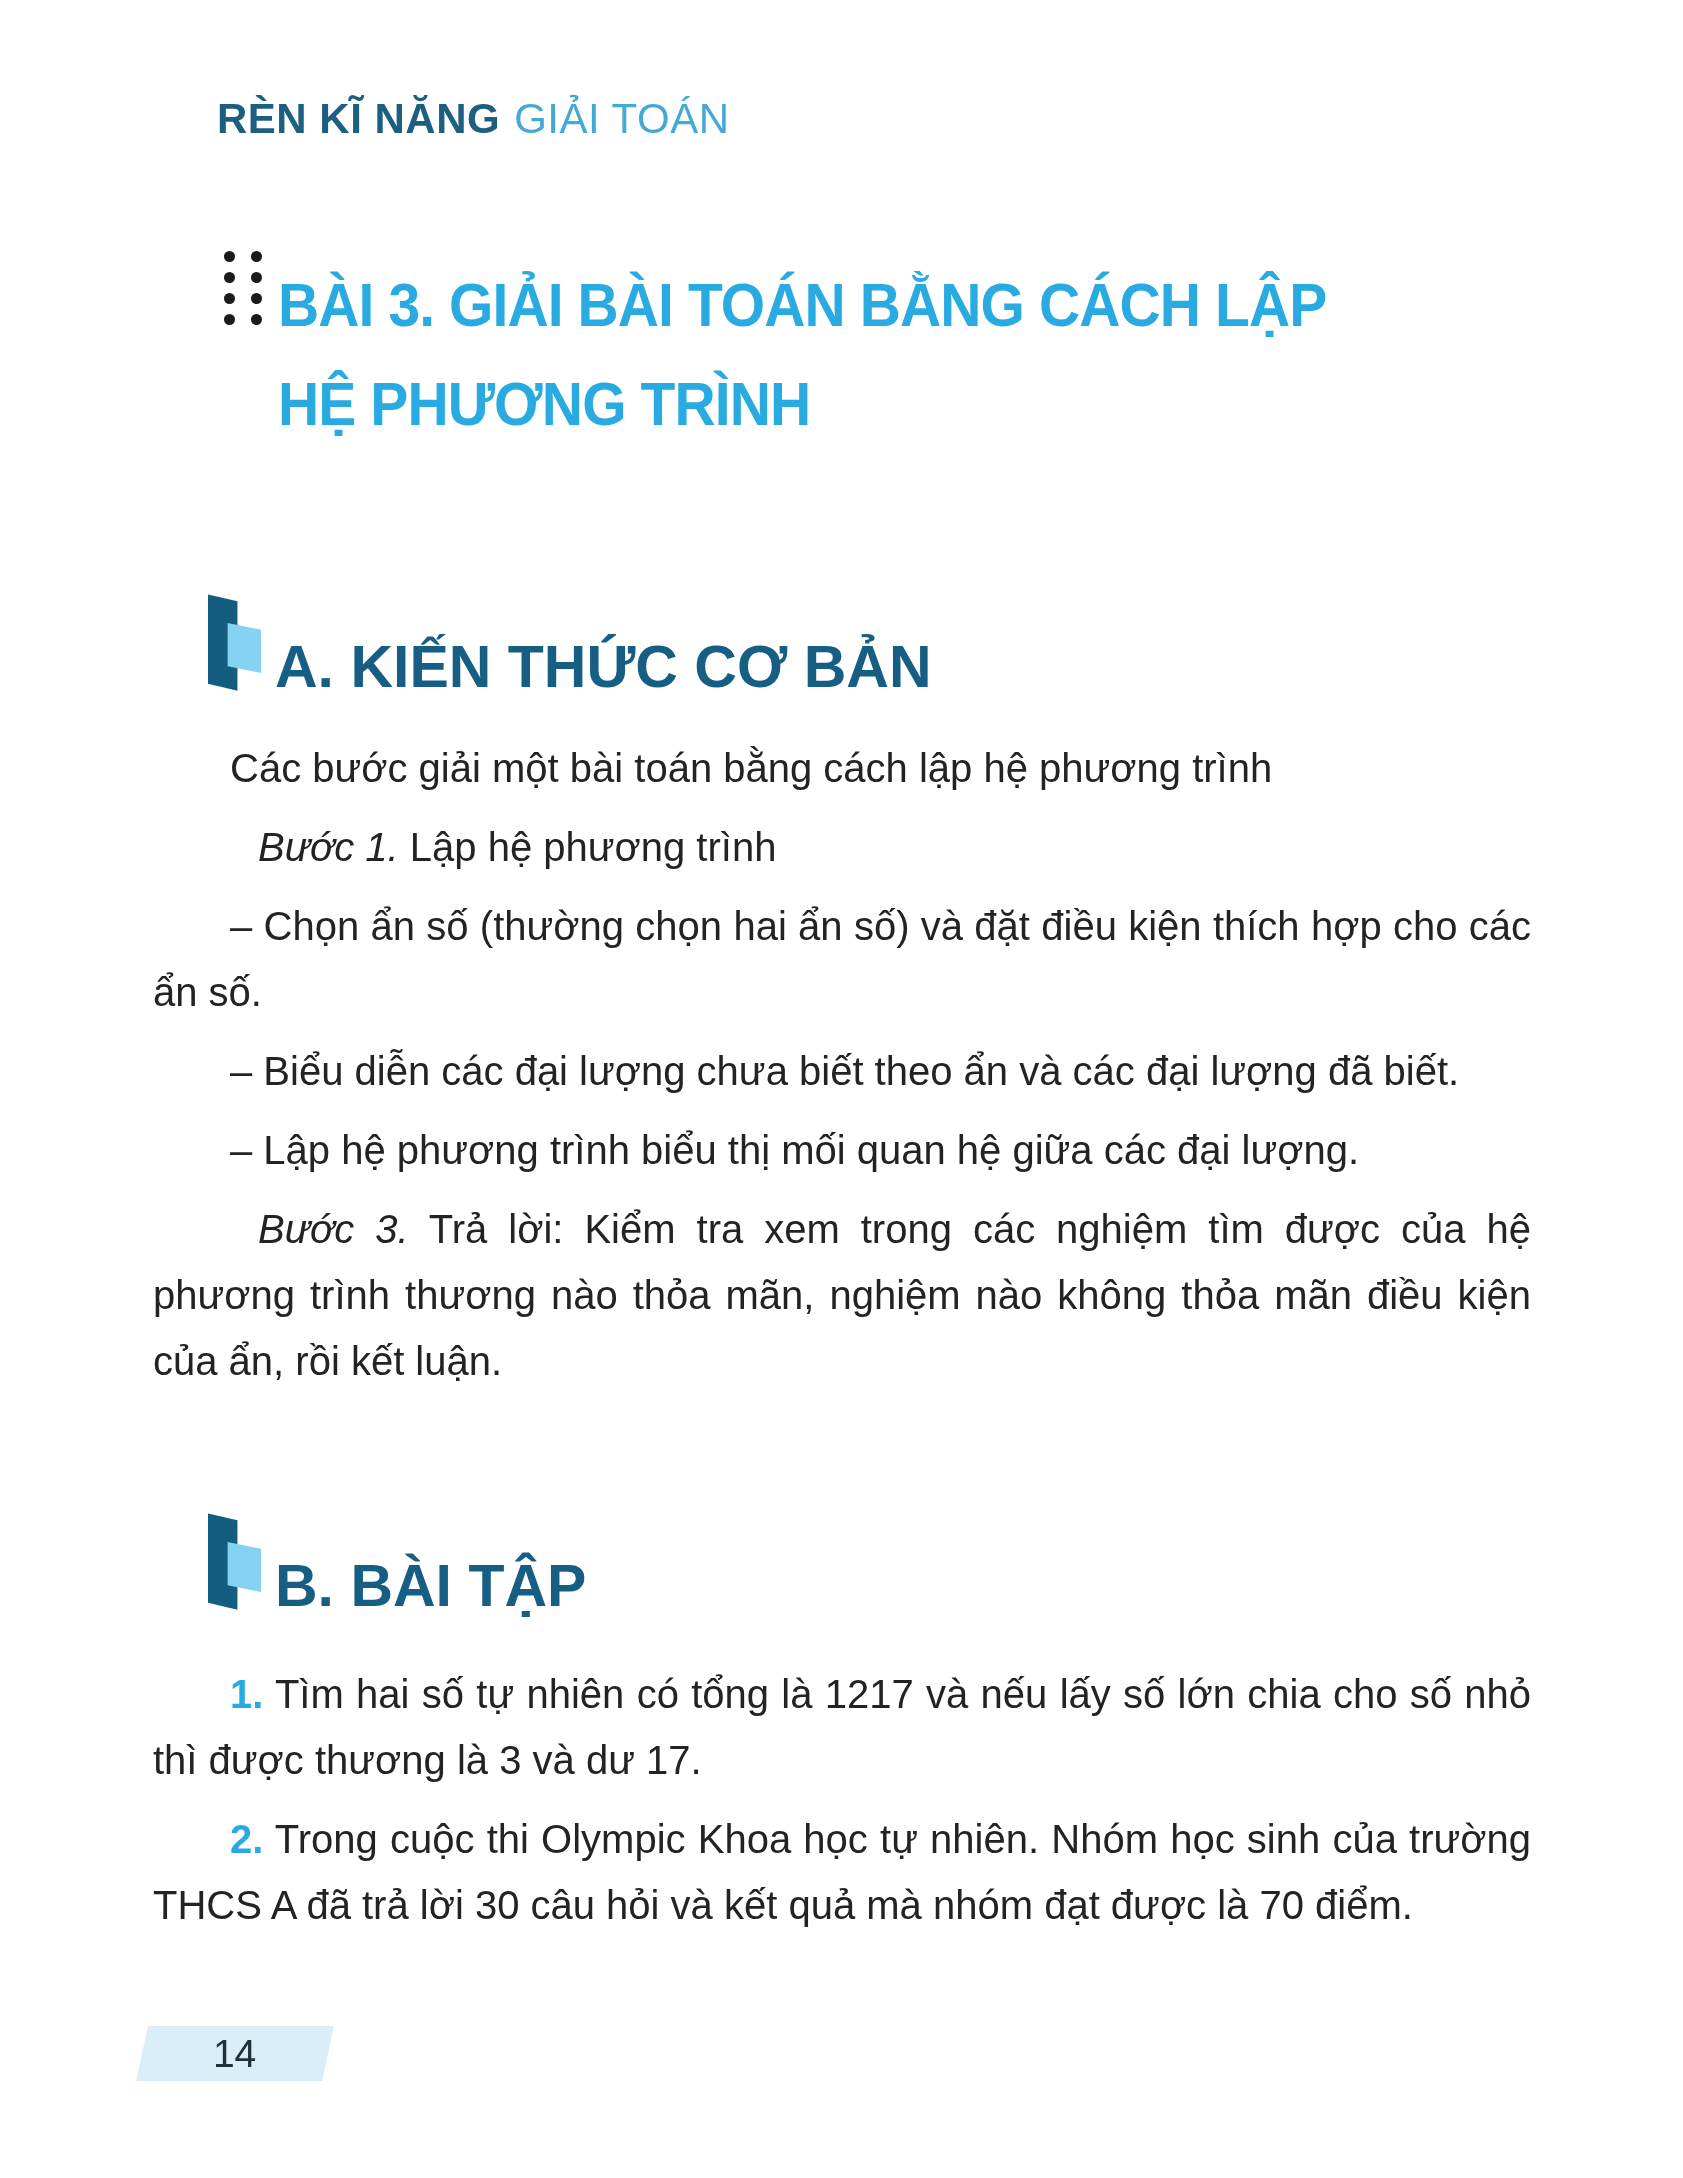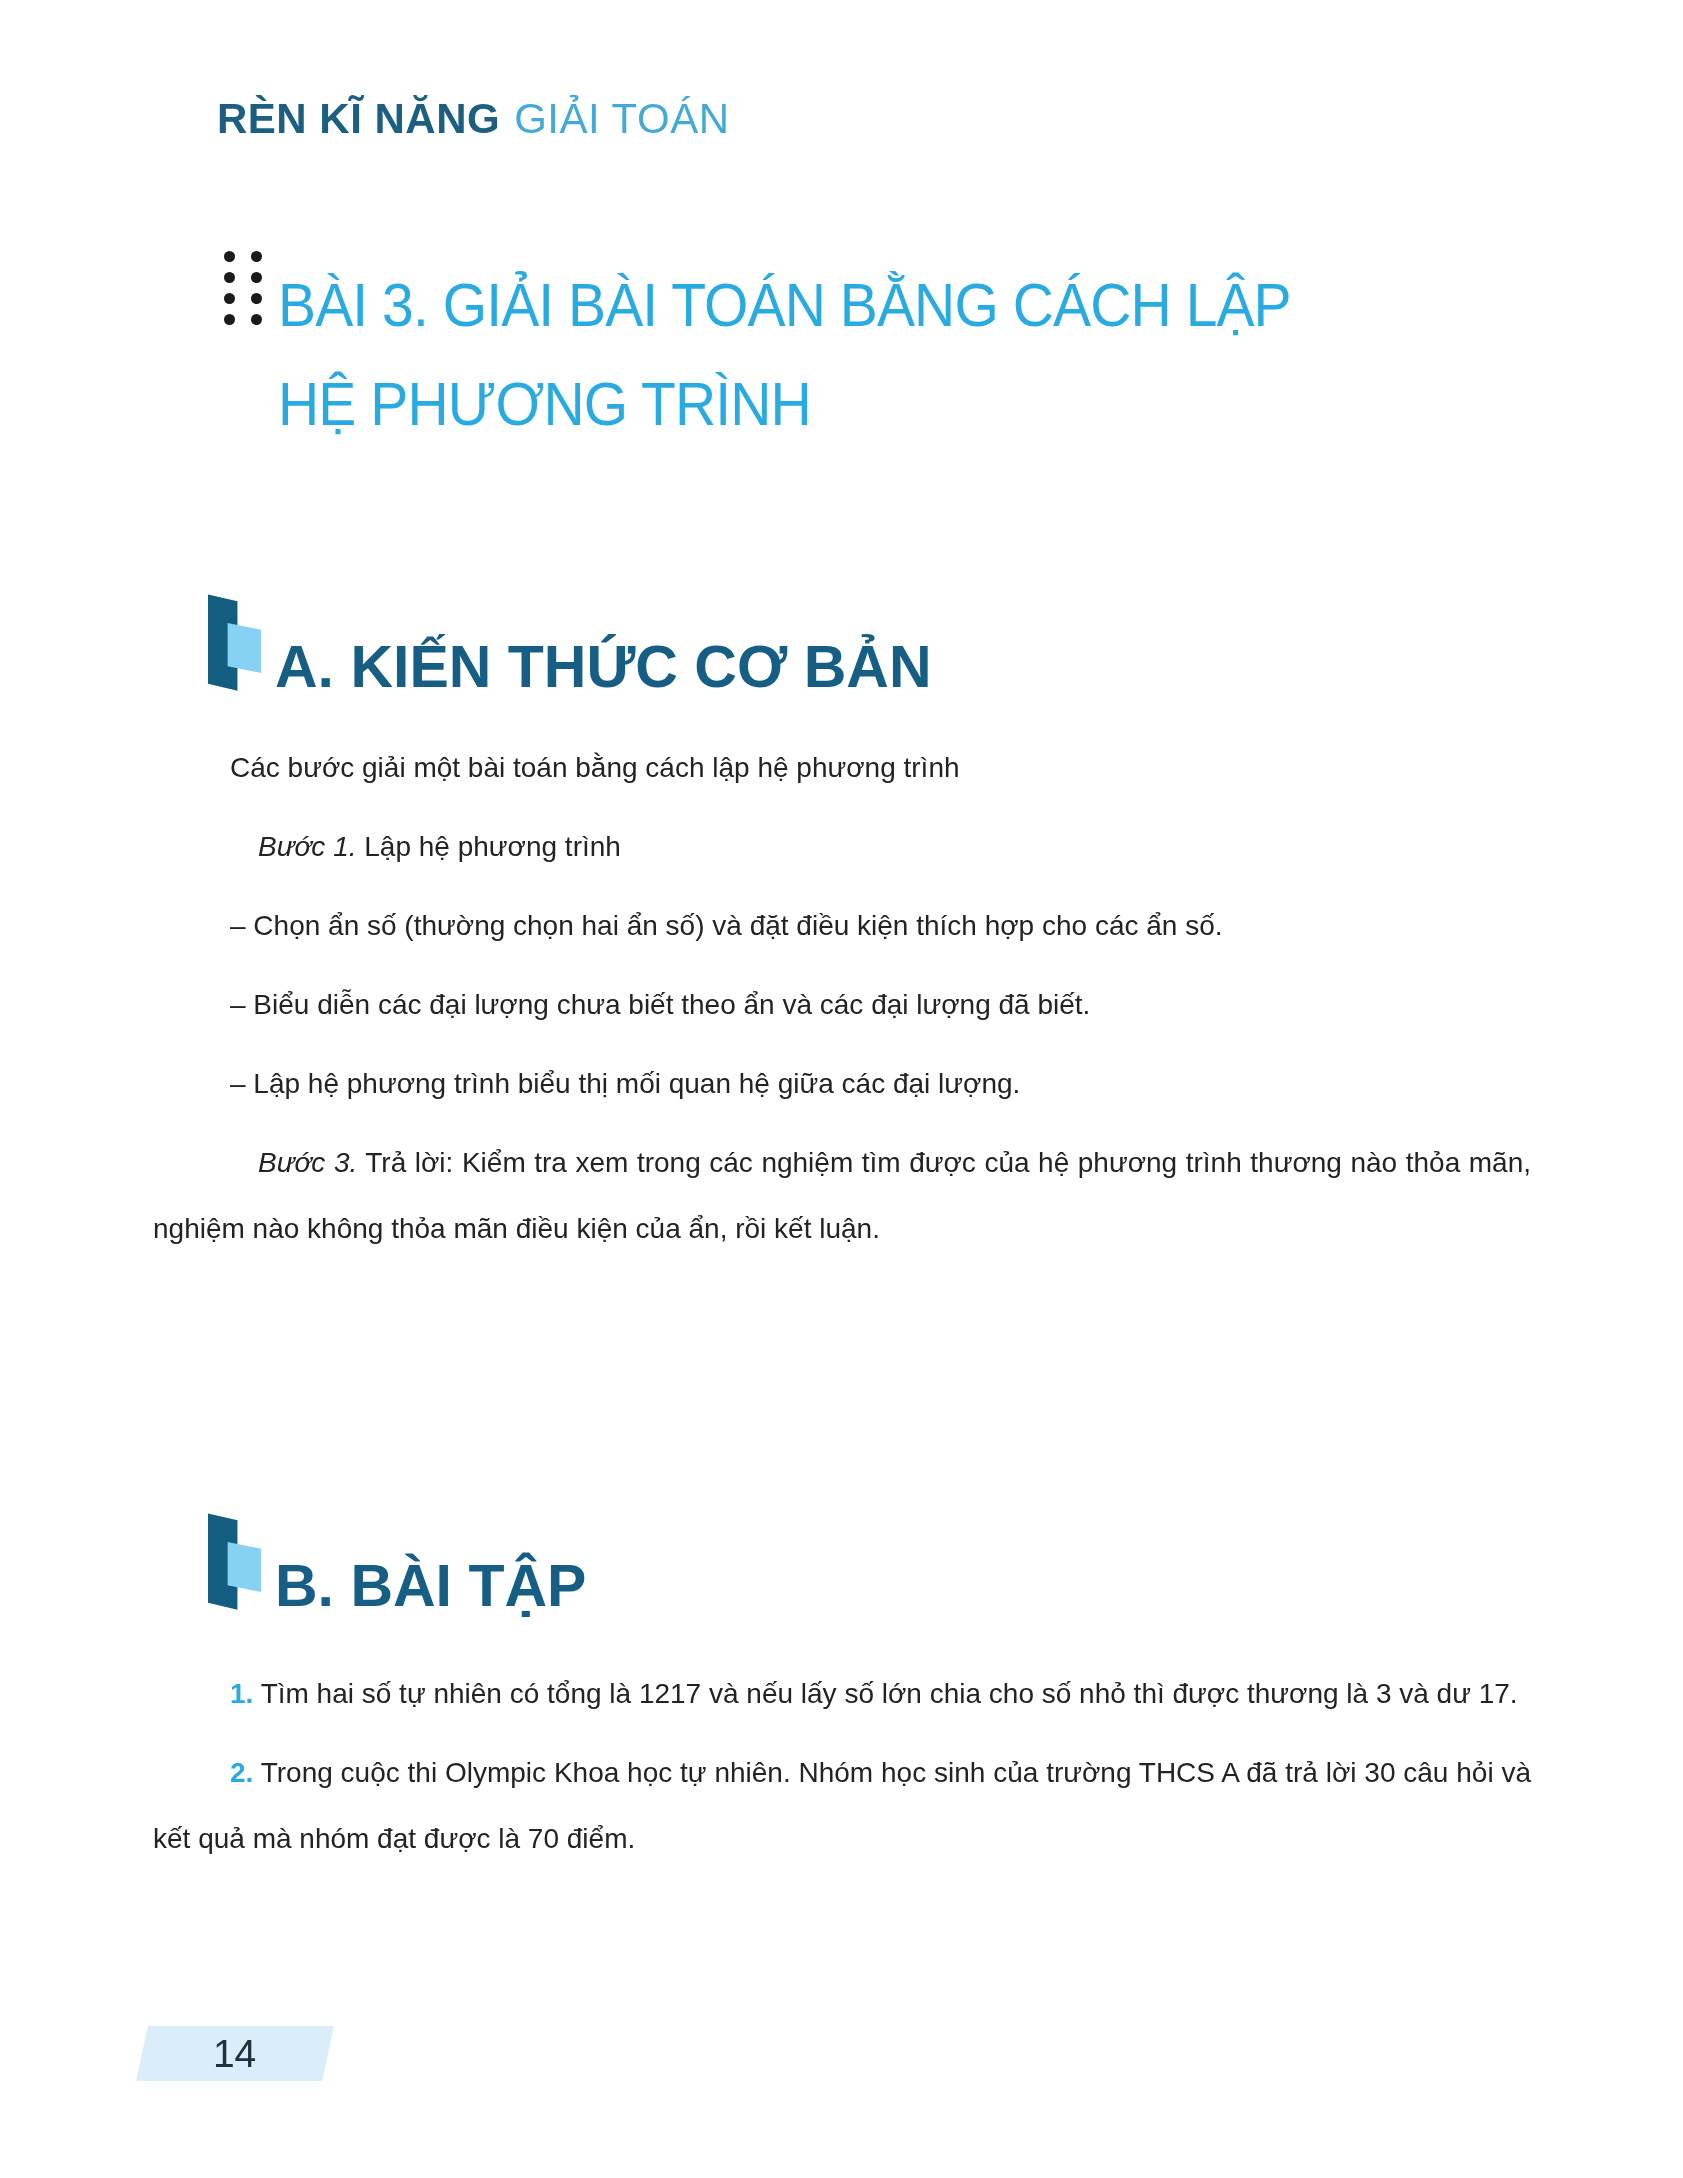--- a/index.html
+++ b/index.html
@@ -30,39 +30,39 @@
 
   .dots{
     position:absolute;left:224px;top:251px;
     display:grid;grid-template-columns:repeat(2,11px);grid-auto-rows:11px;
     column-gap:16px;row-gap:10px;
   }
   .dots i{display:block;width:11px;height:11px;border-radius:50%;background:var(--dot-ink);}
 
   .title{
     position:absolute;left:278px;top:255px;
-    color:var(--title-blue);font-weight:400;
+    color:var(--title-blue);font-weight:700;
   }
   .title-line{
     display:block;font-size:62px;line-height:99px;letter-spacing:-1px;
     transform:scaleX(0.92);transform-origin:0 50%;white-space:nowrap;
   }
 
   .section-head{position:absolute;left:208px;height:103px;}
   .section-head svg{position:absolute;left:0;top:0;}
   .section-head h2{
     position:absolute;left:67px;bottom:-4px;white-space:nowrap;
     font-size:59px;font-weight:700;color:var(--section-dark);letter-spacing:0;
   }
   #section-a{top:594px;}
   #section-b{top:1513px;}
 
   .content{
     position:absolute;left:153px;width:1378px;
-    font-size:28px;line-height:66px;text-align:justify;
+    font-size:40px;line-height:66px;text-align:justify;
   }
   #knowledge-content{top:735px;}
   #exercise-content{top:1661px;}
   .content p{text-indent:77px;margin-bottom:13px;}
   .lead-italic{font-style:italic;margin-left:28px;}
   .ex-number{color:var(--title-blue);font-weight:700;}
 
   .page-badge{
     position:absolute;left:142px;top:2026px;width:186px;height:55px;
     background:var(--badge-bg);transform:skewX(-12deg);

